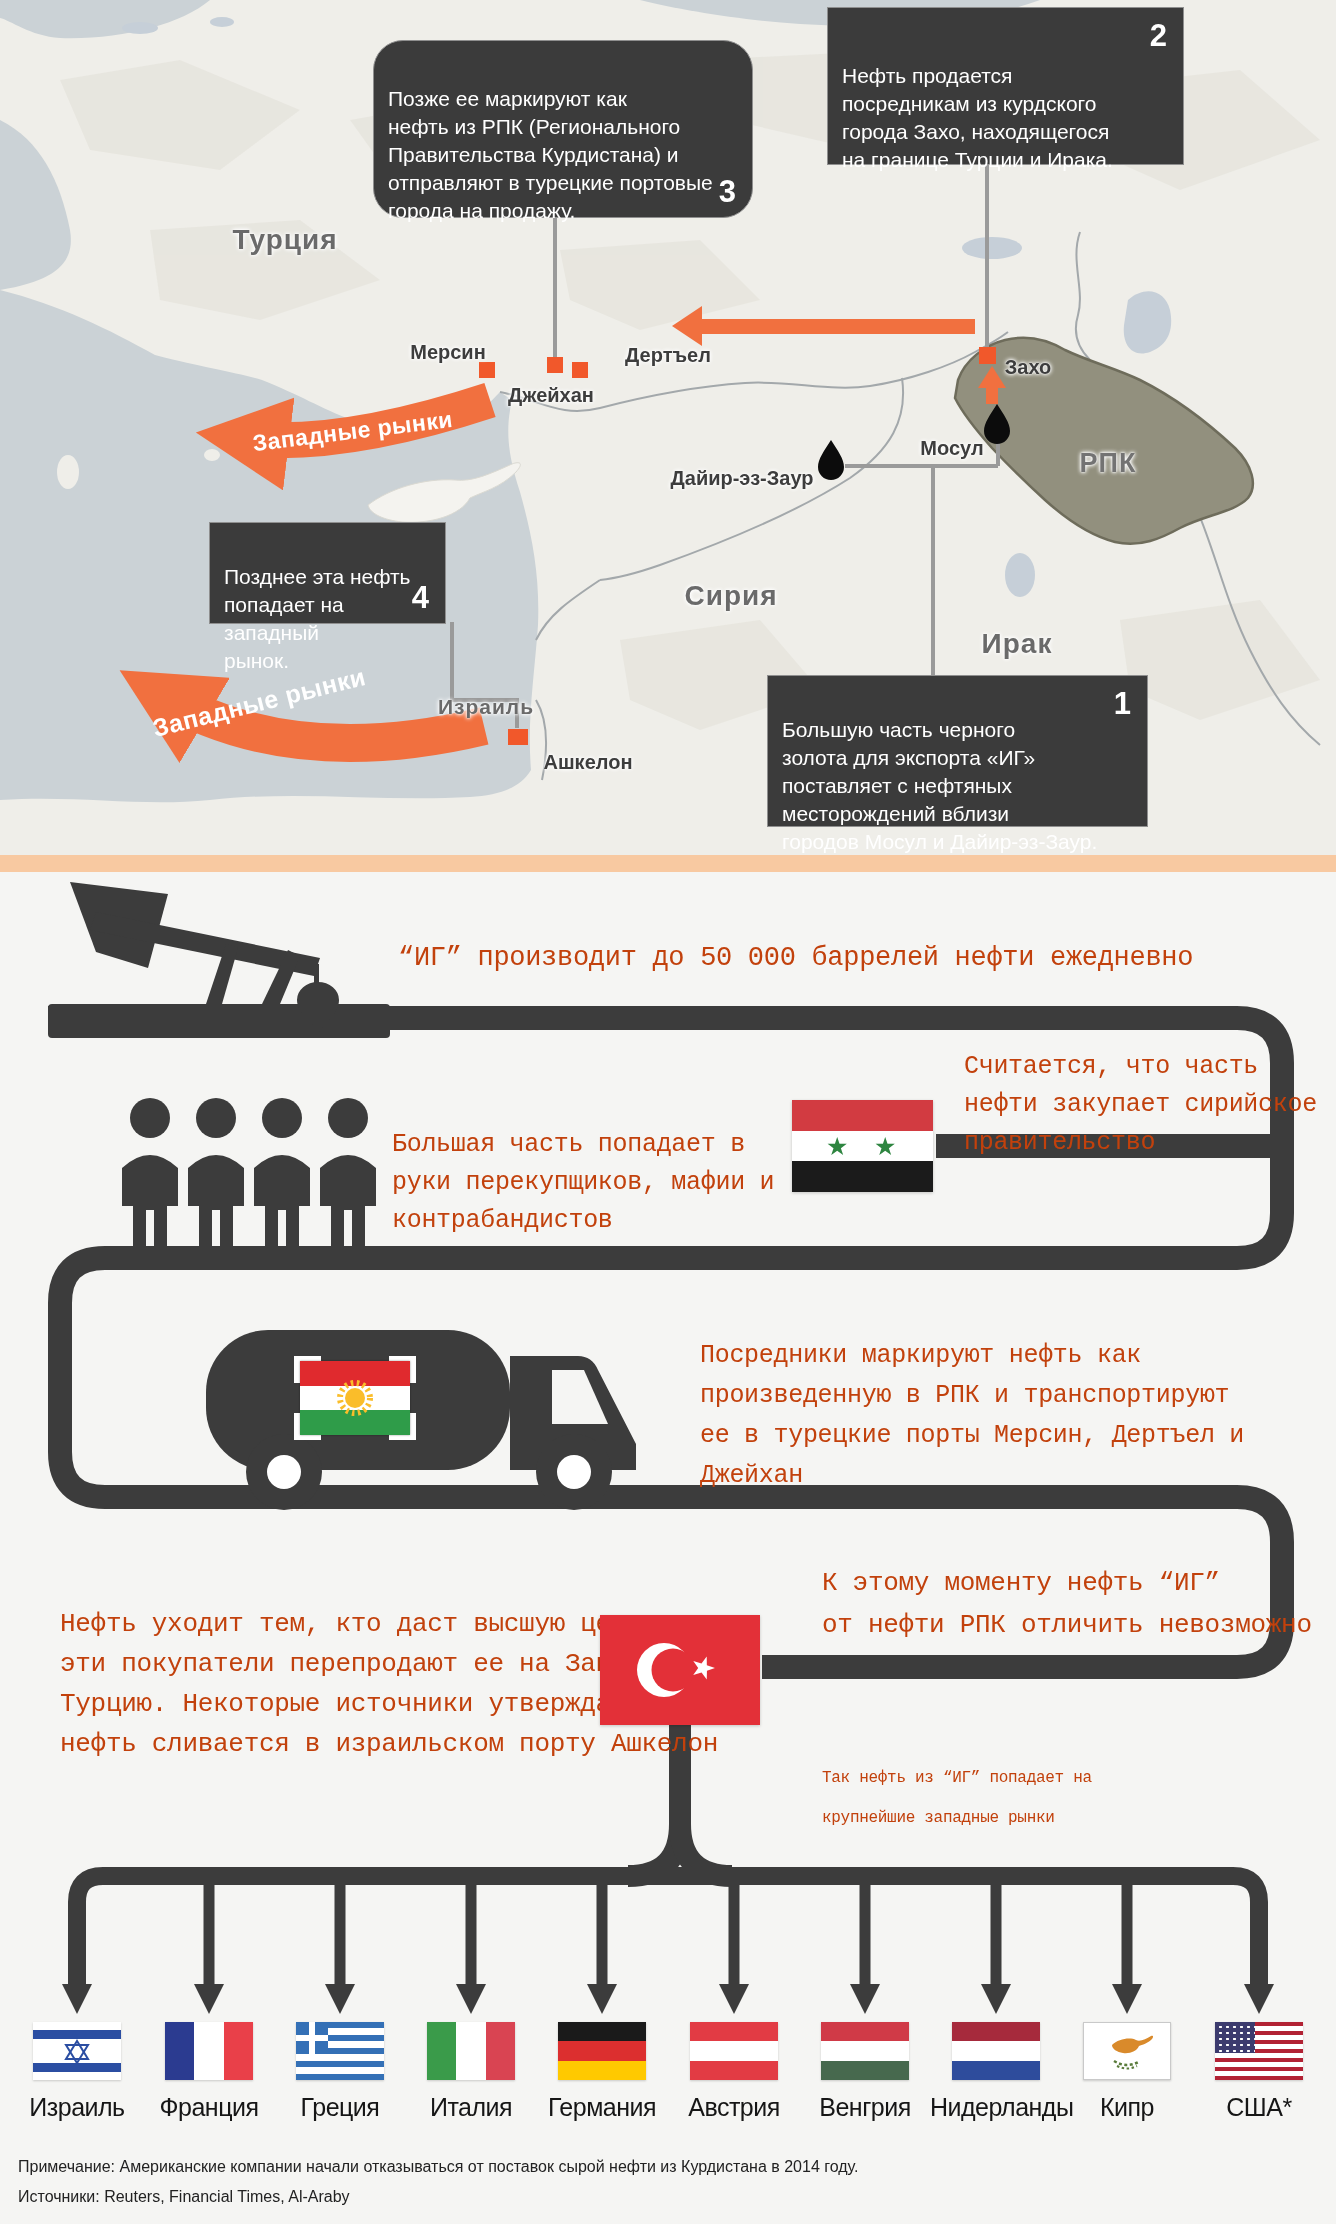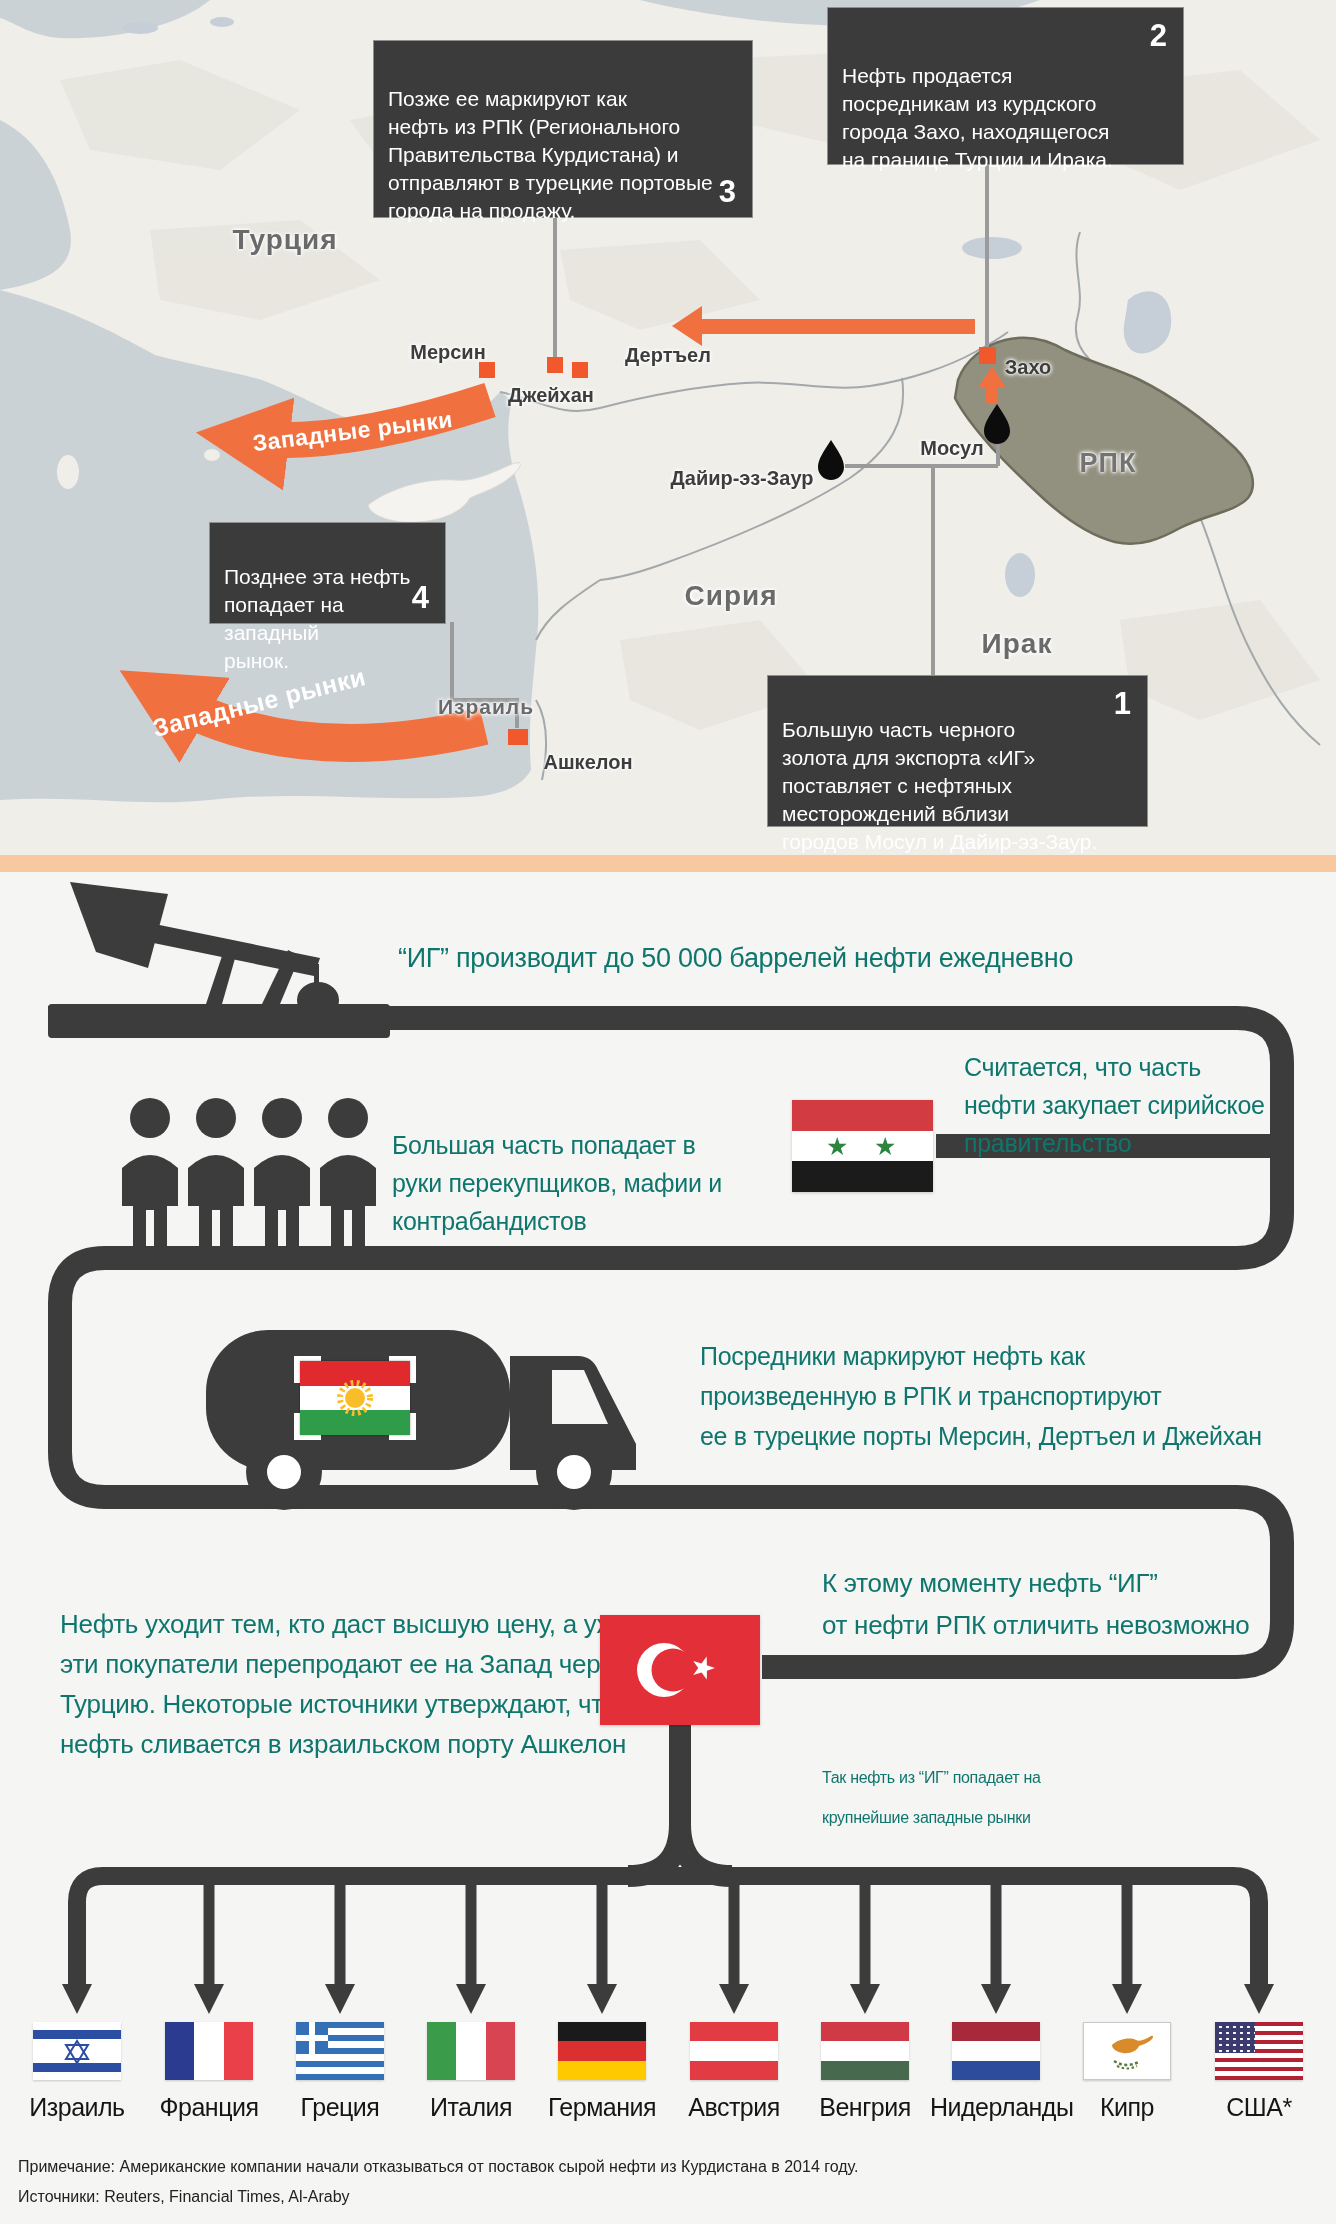--- a/index.html
+++ b/index.html
@@ -23,22 +23,23 @@
     white-space:nowrap;text-shadow:0 0 2px #fff,0 0 4px #fff,0 0 5px #fff;
   }
   .country-label{font-size:28px;color:#6A6A6A;letter-spacing:1px;margin-top:40px;}
   .rpk-label{color:#737373;font-size:27px;}
   .israel-label{font-size:21px;}
   .sea-arrow-label{
     position:absolute;color:#fff;font-weight:bold;font-size:23px;letter-spacing:.5px;white-space:nowrap;
   }
   
   .flow-text{
-    position:absolute;color:#0f766e;font-size:25px;line-height:40px;letter-spacing:-0.3px;
+    position:absolute;color:#c2410c;font-size:25px;line-height:40px;letter-spacing:-0.3px;
     white-space:pre-line;
+    font-family:Liberation Mono, monospace;
   }
   
   .flag{position:absolute;box-shadow:0 1px 3px rgba(0,0,0,.2);}
   .syria-flag{left:792px;top:1100px;width:141px;height:92px;
     background:linear-gradient(to bottom,#D23B41 0 33.4%,#fff 33.4% 66.7%,#1B1B1B 66.7%);}
   .syria-flag .star{position:absolute;top:31px;font-size:25px;line-height:31px;color:#2E8540;}
   .turkey-flag{left:600px;top:1615px;width:160px;height:110px;background:#E33038;}
   .kurd-mount{position:absolute;left:294px;top:1356px;width:122px;height:84px;}
   .kurd-flag{position:absolute;left:6px;top:5px;width:110px;height:74px;
     background:linear-gradient(to bottom,#E02A2E 0 33.4%,#fff 33.4% 66.7%,#2F9C49 66.7%);
@@ -247,21 +248,21 @@
 городов  Мосул и Дайир-эз-Заур.</span>
   <span class="num num-tr">1</span>
 </div>
 <div class="callout" style="left:827px;top:7px;width:357px;height:158px;padding-top:26px;">
   <span>Нефть продается
 посредникам из курдского
 города Захо, находящегося
 на границе Турции и Ирака.</span>
   <span class="num num-tr">2</span>
 </div>
-<div class="callout" style="left:373px;top:40px;width:380px;height:178px;padding-top:16px;">
+<div class="callout" style="left:373px;top:40px;width:380px;height:178px;padding-top:16px;border-radius:30px;">
   <span>Позже ее маркируют как
 нефть из РПК (Регионального
 Правительства Курдистана) и
 отправляют в турецкие портовые
 города на продажу.</span>
   <span class="num num-br">3</span>
 </div>
 <div class="callout" style="left:209px;top:522px;width:237px;height:102px;">
   <span>Позднее эта нефть
 попадает на западный

